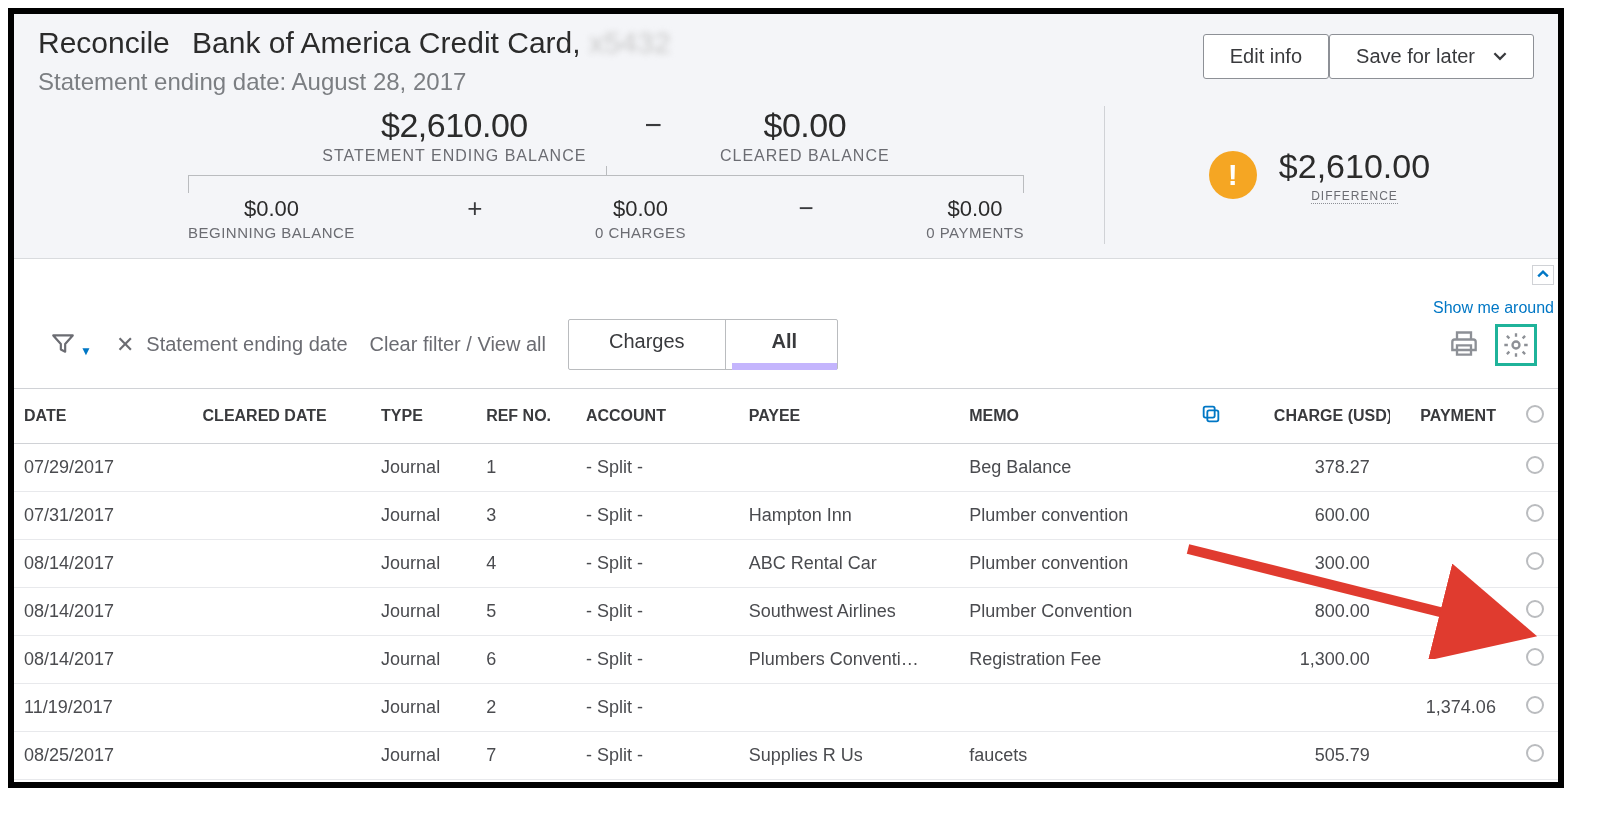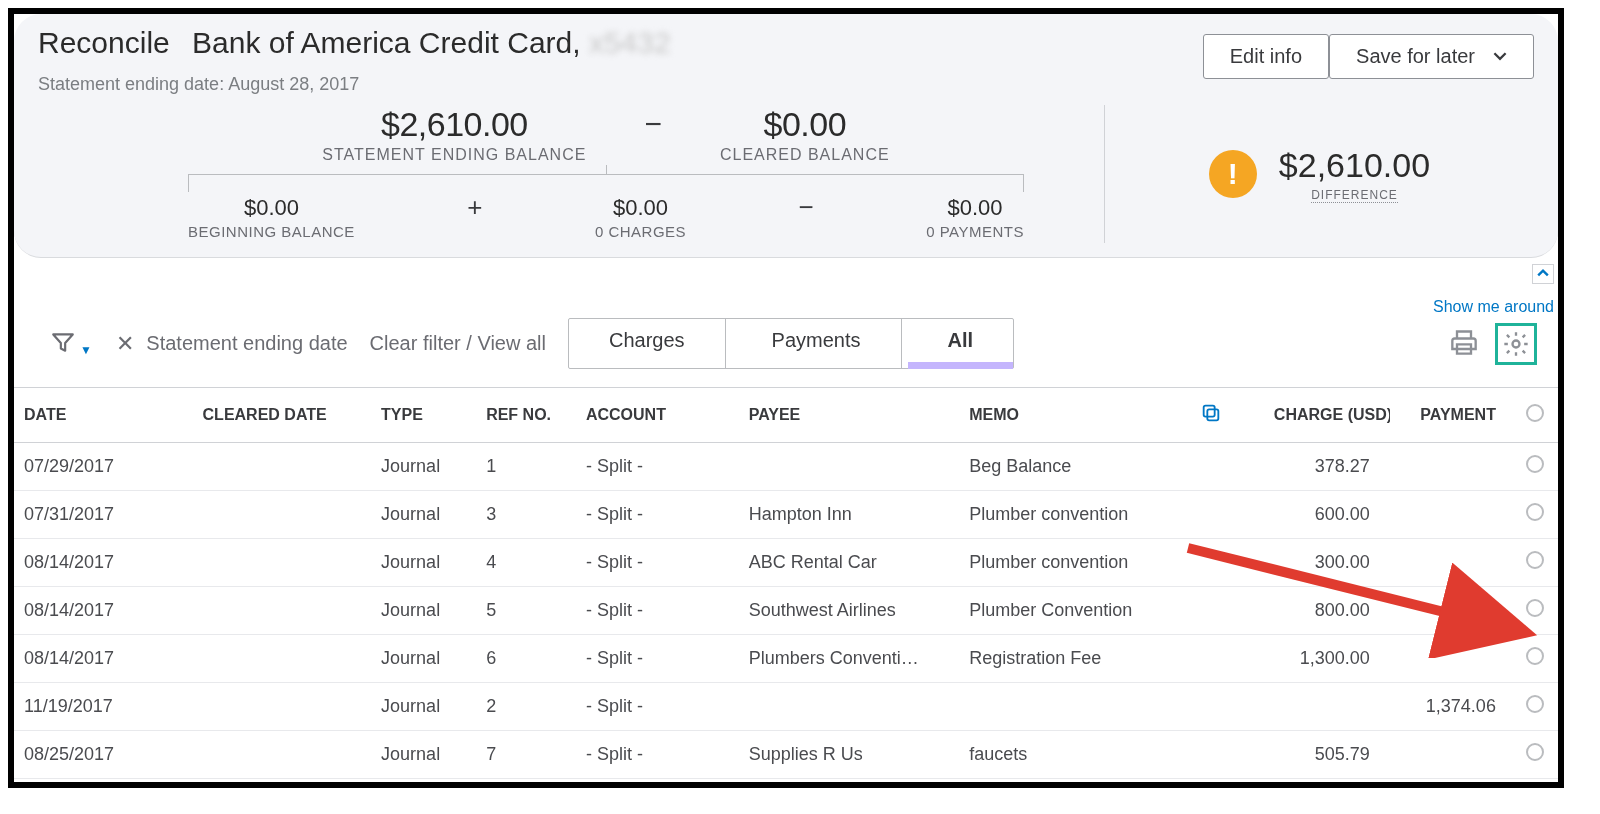--- a/index.html
+++ b/index.html
@@ -1,25 +1,25 @@
 <!DOCTYPE html>
 <html><head>
 <meta charset="utf-8">
 <style>
   * { box-sizing: border-box; margin: 0; padding: 0; }
   html, body { width: 1600px; height: 814px; font-family: -apple-system, "Helvetica Neue", Arial, sans-serif; overflow: hidden; }
   .frame { width: 1556px; height: 780px; margin: 8px; border: 6px solid #000; background: #fff; position: relative; overflow: hidden; }
 
-  .header { background: #f4f5f8; padding: 12px 24px 14px 24px; border-bottom: 1px solid #d9dbde; border-radius: 27px; }
+  .header { background: #f4f5f8; padding: 12px 24px 14px 24px; border-bottom: 1px solid #d9dbde; }
   .header-top { display: flex; align-items: flex-start; }
   .title-group { flex: 1; }
   .title-line { font-size: 30px; color: #2b2b2b; font-weight: 400; }
   .title-line .reconcile { margin-right: 14px; }
   .title-line .account-suffix { color: #c8c8c8; filter: blur(3px); display: inline-block; }
-  .subtitle { font-size: 18px; color: #7b7e82; margin-top: 14px; }
+  .subtitle { font-size: 24px; color: #7b7e82; margin-top: 8px; }
 
   .btn-row { display: flex; padding-top: 8px; }
   .btn { border: 1px solid #8d9096; background: #fff; color: #393a3d; font-size: 20px; padding: 10px 26px; border-radius: 3px; cursor: pointer; display: inline-flex; align-items: center; gap: 18px; }
   .btn .chev { display: inline-block; }
 
   .summary { display: flex; margin-top: 10px; }
   .summary-left { flex: 1; display: flex; flex-direction: column; align-items: stretch; padding: 0 40px 0 110px; }
   .summary-right { width: 430px; border-left: 1px solid #d0d2d6; display: flex; align-items: center; justify-content: center; gap: 22px; }
 
   .row1 { display: flex; align-items: center; justify-content: center; gap: 40px; }
@@ -154,21 +154,20 @@
         <svg class="funnel" viewBox="0 0 24 24">
             <path d="M3 5 H21 L14 13 V20 L10 18 V13 Z" fill="none" stroke="#6b6c72" stroke-width="2" stroke-linejoin="round"></path>
           </svg>
       </span>
       <span class="tear">▼</span>
       <span class="chip-x">✕</span>
       <span class="chip-label">Statement ending date</span>
       <span class="clear-link">Clear filter / View all</span>
       <div class="tabs">
         <div class="tab">Charges</div>
-        <div class="tab">Payments</div>
         <div class="tab active">All</div>
       </div>
       <div class="filter-spacer"></div>
       <span>
         <svg class="print-icon" viewBox="0 0 24 24">
             <path d="M6 9V3h12v6M6 18h12v4H6zM4 9h16a2 2 0 012 2v7h-4v-4H6v4H2v-7a2 2 0 012-2z" fill="none" stroke="#8d9096" stroke-width="2"></path>
           </svg>
       </span>
       <span class="gear-wrap">
         <svg viewBox="0 0 24 24" width="28" height="28">

